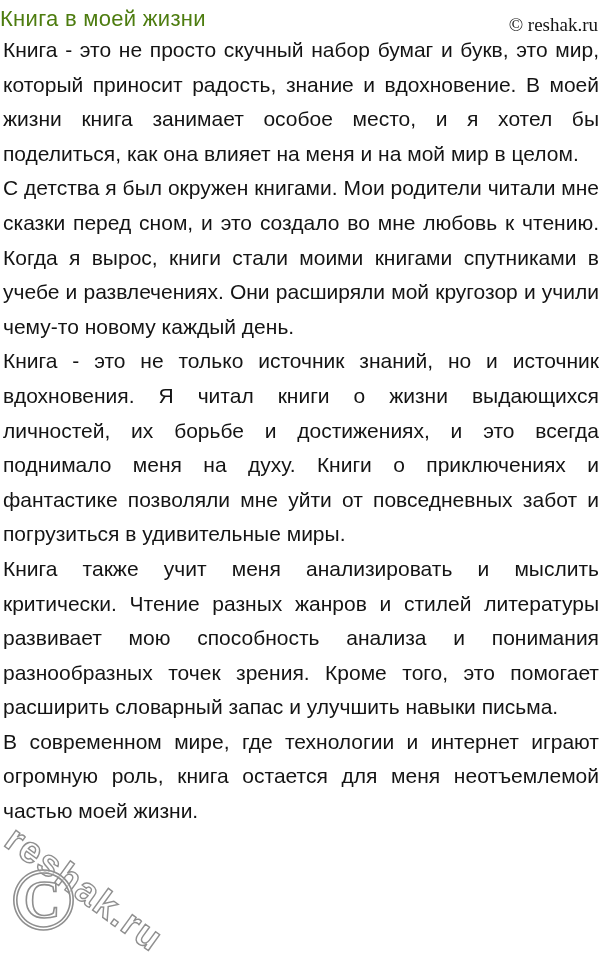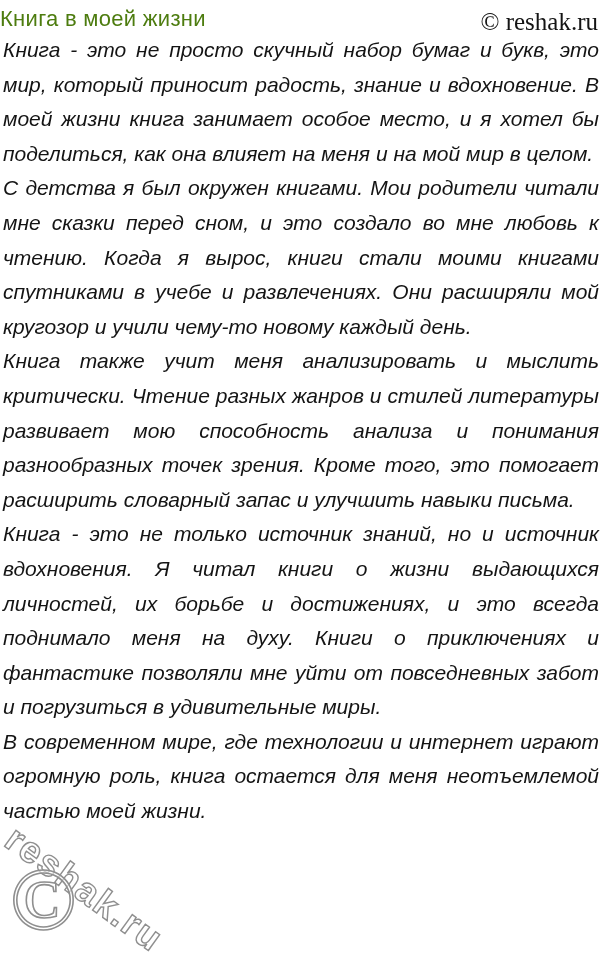--- a/index.html
+++ b/index.html
@@ -22,43 +22,42 @@
     right: 0;
     top: 6px;
     text-align: left;
     font-size: 22px;
     letter-spacing: 0.3px;
     color: #4d7c0f;
     white-space: nowrap;
   }
   .corner-copyright {
     position: absolute;
-    top: 8px;
+    top: 14px;
     right: 5px;
     font-family: "Liberation Serif", serif;
-    font-size: 25px;
+    font-size: 19px;
     color: #141414;
     white-space: nowrap;
     margin-left: 36px;
   }
   .essay {
     position: absolute;
     top: 33px;
     left: 3px;
     right: 4px;
     font-size: 21px;
     line-height: 34.6px;
     text-align: justify;
     color: #141414;
   }
   .essay p {
     margin: 0;
     padding: 0;
     text-align: justify;
-    font-style: italic;
   }
   
   .wm {
     position: absolute;
     left: 0;
     top: 800px;
     width: 230px;
     height: 170px;
     pointer-events: none;
   }
@@ -91,22 +90,22 @@
 
 <div class="page">
 
   <div class="page-title">Книга в моей жизни</div>
 
   <div class="corner-copyright">© reshak.ru</div>
 
   <div class="essay">
       <p>Книга - это не просто скучный набор бумаг и букв, это мир, который приносит радость, знание и вдохновение. В моей жизни книга занимает особое место, и я хотел бы поделиться, как она влияет на меня и на мой мир в целом.</p>
       <p>С детства я был окружен книгами. Мои родители читали мне сказки перед сном, и это создало во мне любовь к чтению. Когда я вырос, книги стали моими книгами спутниками в учебе и развлечениях. Они расширяли мой кругозор и учили чему-то новому каждый день.</p>
+      <p>Книга - это не только источник знаний, но и источник вдохновения. Я читал книги о жизни выдающихся личностей, их борьбе и достижениях, и это всегда поднимало меня на духу. Книги о приключениях и фантастике позволяли мне уйти от повседневных забот и погрузиться в удивительные миры.</p>
       <p>Книга также учит меня анализировать и мыслить критически. Чтение разных жанров и стилей литературы развивает мою способность анализа и понимания разнообразных точек зрения. Кроме того, это помогает расширить словарный запас и улучшить навыки письма.</p>
-      <p>Книга - это не только источник знаний, но и источник вдохновения. Я читал книги о жизни выдающихся личностей, их борьбе и достижениях, и это всегда поднимало меня на духу. Книги о приключениях и фантастике позволяли мне уйти от повседневных забот и погрузиться в удивительные миры.</p>
       <p>В современном мире, где технологии и интернет играют огромную роль, книга остается для меня неотъемлемой частью моей жизни.</p>
     </div>
 
   <div class="wm">
     <span class="wm-text">reshak.ru</span>
     <span class="wm-copy">©</span>
   </div>
 
 </div>
 

